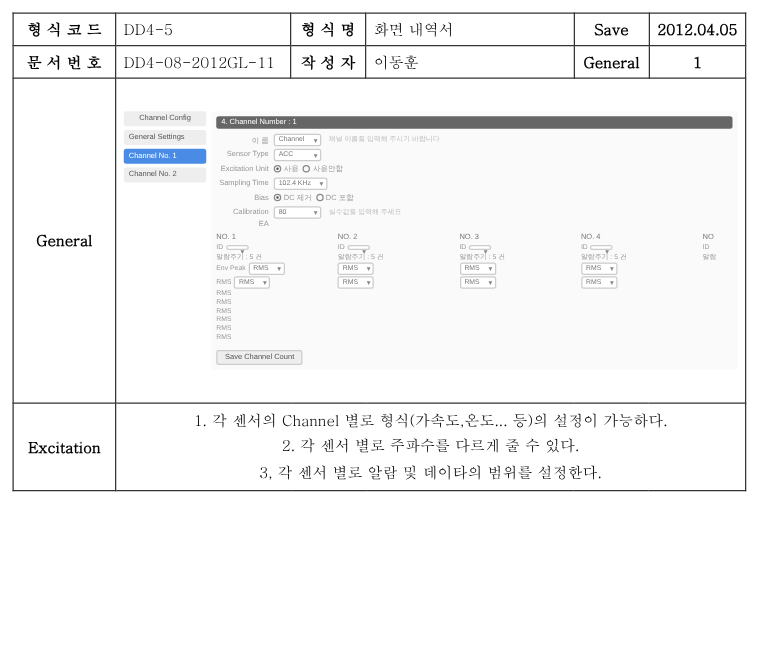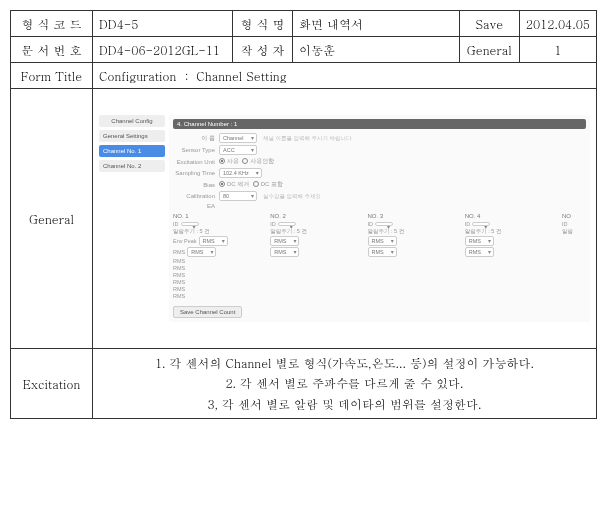--- a/index.html
+++ b/index.html
@@ -1,19 +1,19 @@
 <!DOCTYPE html>
 <html><head>
 <meta charset="utf-8">
 <style>
   *{box-sizing:border-box;}
   body{margin:0;padding:10px;font-family:"Batang","Times New Roman",serif;font-size:12px;color:#000;width:607px;}
   table.main{border-collapse:collapse;width:100%;}
   table.main td{border:1px solid #333;padding:4px 6px;vertical-align:middle;}
-  td.lbl{text-align:center;font-weight:normal;}
+  td.lbl{text-align:center;font-weight:bold;}
   td.disp{padding:6px;}
   
   
   .shot{font-family:Arial,Helvetica,sans-serif;font-size:6px;color:#555;background:#fff;width:100%;position:relative;}
   .shot .row{display:flex;gap:4px;}
   .side{width:66px;display:flex;flex-direction:column;gap:3px;}
   .sidebtn{background:#eee;border-radius:2px;padding:3px 4px;font-size:6px;color:#555;}
   .sidebtn.sel{background:#4a8be6;color:#fff;}
   .sidehdr{background:#eee;border-radius:2px;padding:3px 4px;font-size:6px;color:#555;text-align:center;}
   .panel{flex:1;background:#fafafa;border-radius:2px;padding:4px;}
@@ -66,29 +66,25 @@
         <tr>
     <td class="lbl">형 식  코 드</td>
     <td>DD4-5</td>
     <td class="lbl">형 식 명</td>
     <td>화면 내역서</td>
     <td class="lbl">Save</td>
     <td class="lbl">2012.04.05</td>
   </tr>
   <tr>
     <td class="lbl">문 서  번 호</td>
-    <td>DD4-06-2012GL-11</td>
+    <td>DD4-08-2012GL-11</td>
     <td class="lbl">작 성 자</td>
     <td>이동훈</td>
     <td class="lbl">General</td>
     <td class="lbl">1</td>
-  </tr>
-  <tr>
-    <td class="lbl">Form Title</td>
-    <td colspan="5">Configuration ： Channel Setting</td>
   </tr>
   <tr>
     <td class="lbl" style="height:260px">General</td>
     <td colspan="5" class="disp">
 
       <div class="shot">
         <div class="row">
           <div class="side">
             <div class="sidehdr">Channel Config</div>
             <div class="sidebtn">General Settings</div>

